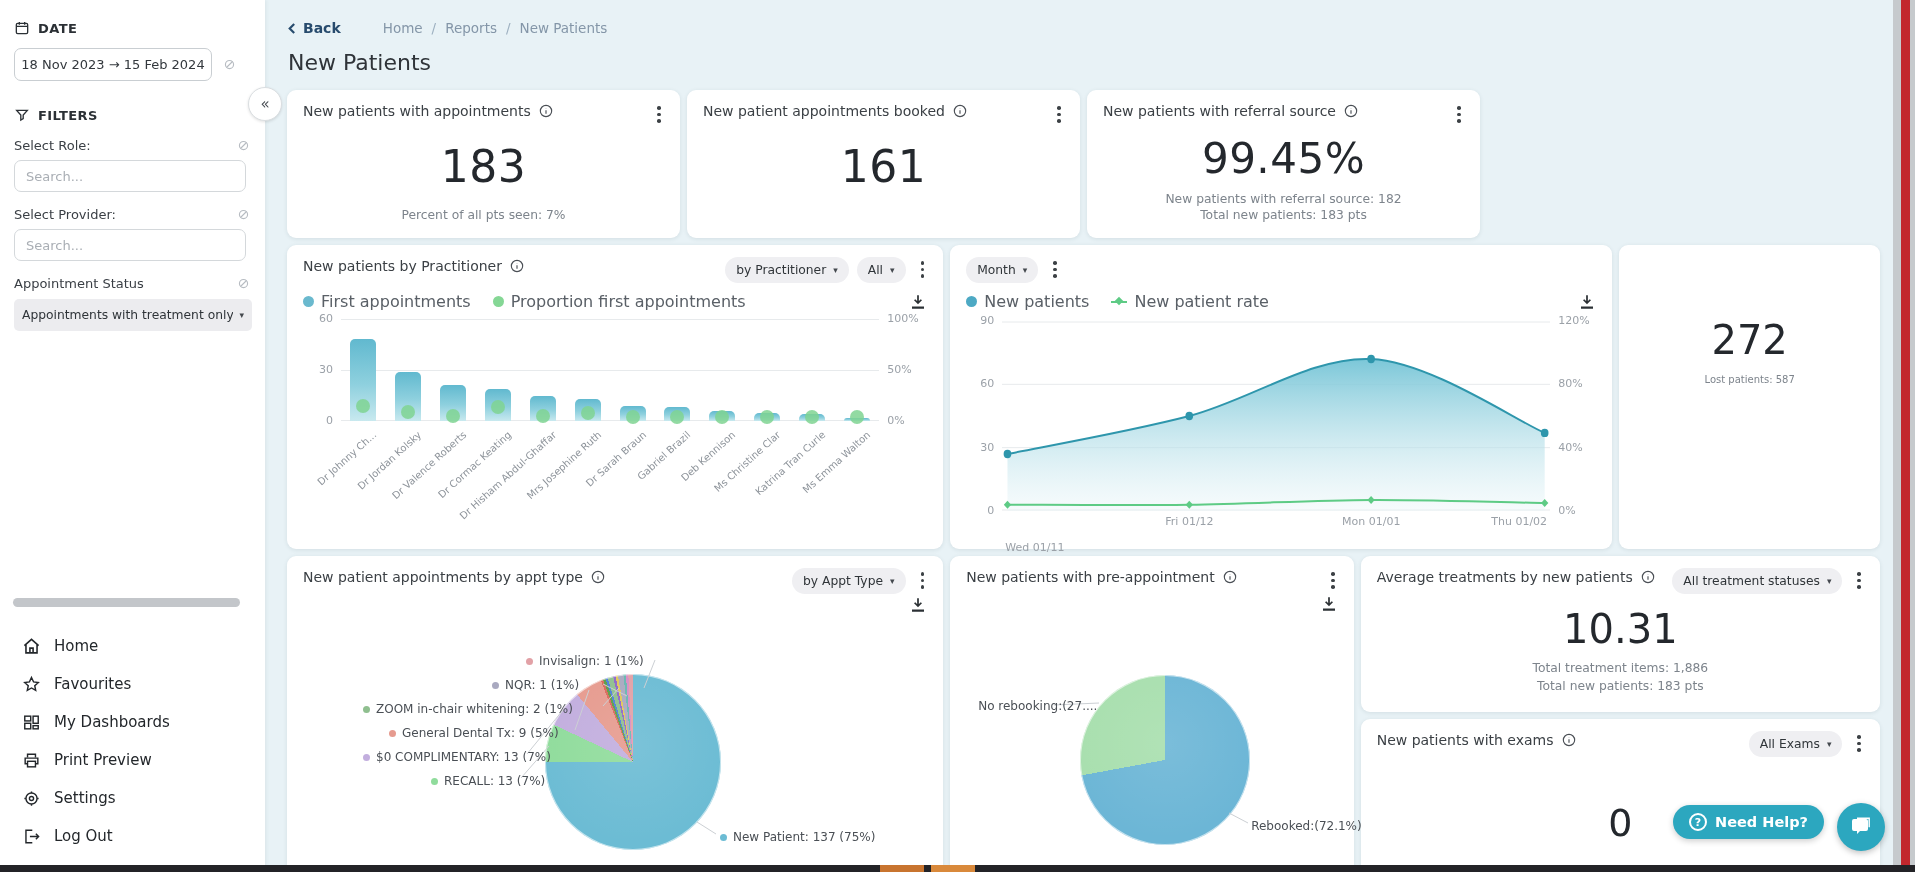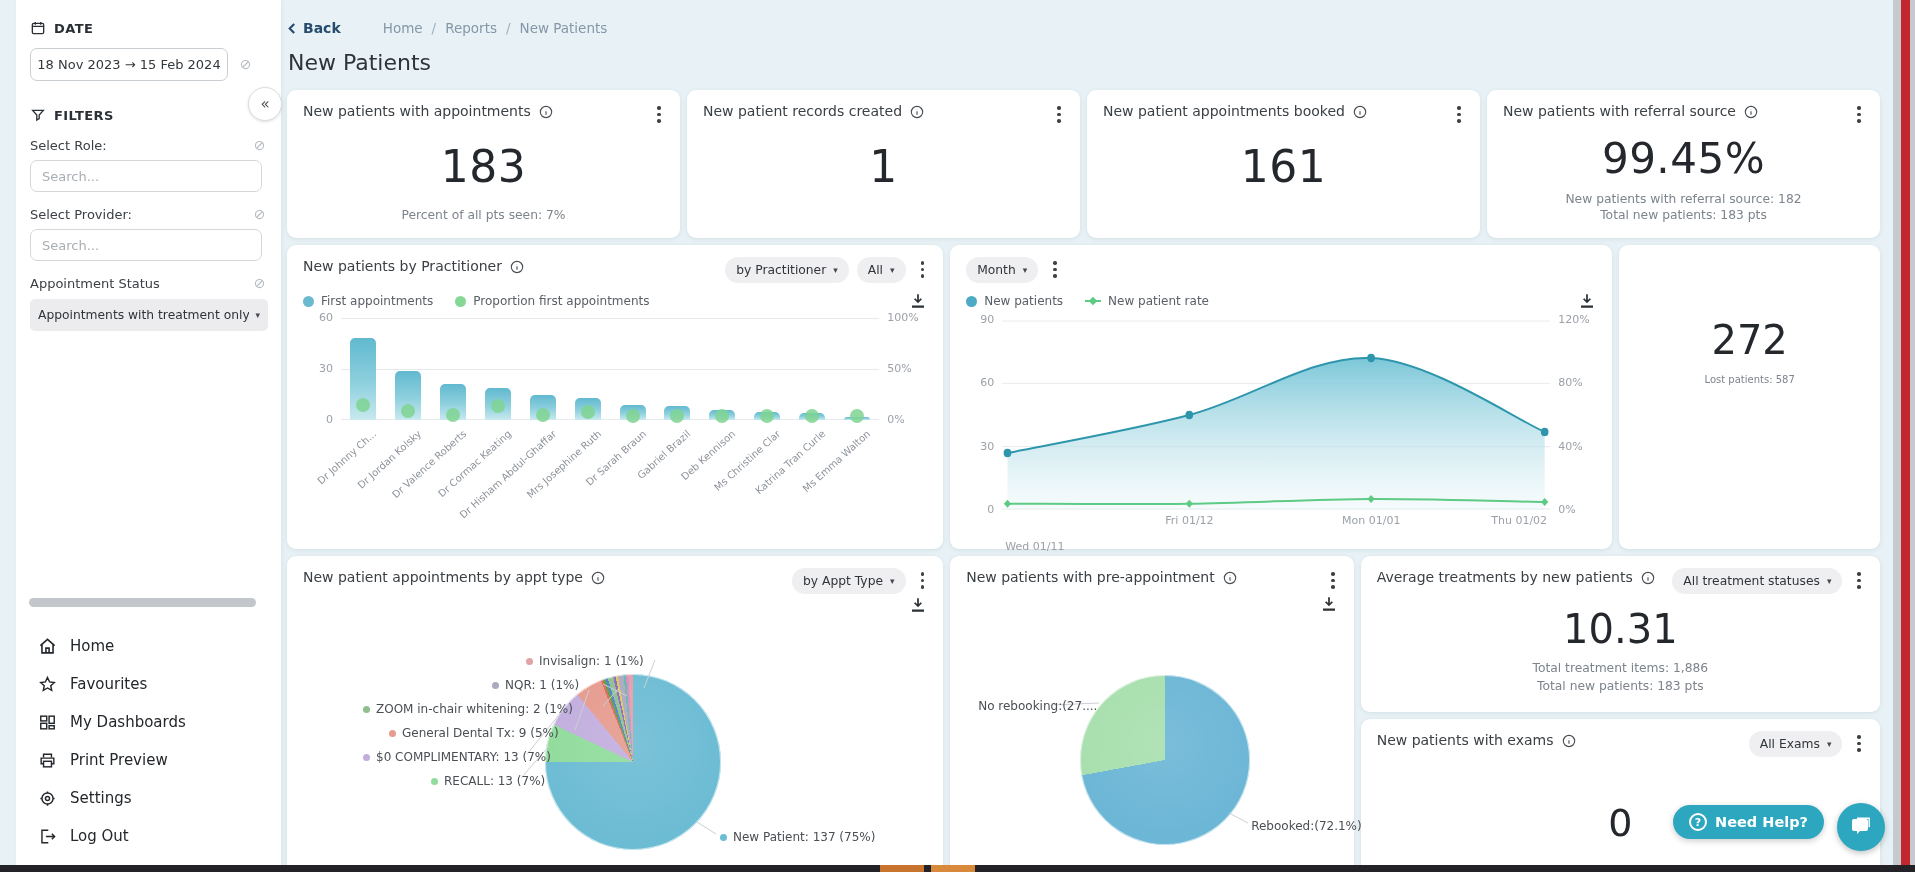--- a/index.html
+++ b/index.html
@@ -1,21 +1,21 @@
 <!DOCTYPE html>
 <html><head>
 <meta charset="utf-8">
 <style>
   * { margin:0; padding:0; box-sizing:border-box; }
   html,body { width:1915px; height:872px; overflow:hidden; }
   body { font-family:"DejaVu Sans","Liberation Sans",sans-serif; background:#e8f2f6; color:#2f3439; position:relative; }
   .app { position:absolute; inset:0; overflow:hidden; }
 
   
-  .sidebar { position:absolute; left:16px; top:0; width:265px; height:872px; background:#ffffff; box-shadow:1px 0 4px rgba(40,60,70,.08); z-index:5; }
+  .sidebar { position:absolute; left:0; top:0; width:265px; height:872px; background:#ffffff; box-shadow:1px 0 4px rgba(40,60,70,.08); z-index:5; }
   .sb-section { padding:20px 14px 0 14px; }
   .sb-head { display:flex; align-items:center; gap:8px; font-size:13px; font-weight:bold; letter-spacing:.4px; color:#2b3035; }
   .sb-head svg { width:16px; height:16px; stroke:#2b3035; }
   .date-row { display:flex; align-items:center; gap:10px; margin-top:12px; }
   .date-input { flex:0 0 198px; border:1px solid #c9ced2; border-radius:7px; background:#fff; height:33px; display:flex; align-items:center; justify-content:center; font-size:13px; color:#33383d; cursor:pointer; }
   .eyeoff { width:15px; height:15px; color:#b7bcc2; flex:0 0 auto; cursor:pointer; }
   .eyeoff svg { width:15px; height:15px; stroke:currentColor; }
   .filter-label-row { display:flex; align-items:center; justify-content:space-between; margin-top:15px; font-size:13px; color:#3a3f45; }
   .search-input { width:232px; margin-top:7px; border:1px solid #d4d8db; border-radius:7px; height:32px; padding:0 11px; font-size:13px; color:#33383d; font-family:inherit; }
   .search-input::placeholder { color:#a9aeb4; }
@@ -38,38 +38,38 @@
   .crumb-sep { color:#9db0c0; }
   .page-title { font-size:22px; font-weight:500; color:#2f3439; margin:14px 0 15px 1px; }
 
   .row { display:grid; gap:7px; margin-bottom:7px; }
   .row1 { grid-template-columns:repeat(4,1fr); height:148px; }
   .row2 { grid-template-columns:657fr 663fr 261fr; height:304px; }
   .row3 { grid-template-columns:657fr 404fr 520fr; height:380px; }
   .card { background:#fff; border-radius:9px; box-shadow:0 1px 4px rgba(30,60,70,.10); padding:12px 16px; position:relative; }
 
   .card-head { display:flex; align-items:flex-start; gap:8px; }
-  .card-title { display:flex; align-items:flex-end; gap:7px; font-size:14px; font-weight:500; color:#3b4045; flex:1; line-height:1.3; }
+  .card-title { display:flex; align-items:center; gap:7px; font-size:14px; font-weight:500; color:#3b4045; flex:1; line-height:1.3; }
   .info-ic { width:16px; height:16px; color:#4a4f55; cursor:pointer; flex:0 0 auto; }
   .info-ic svg { width:16px; height:16px; stroke:currentColor; }
   .pill { background:#efeff2; border-radius:16px; padding:6px 11px; font-size:12.3px; color:#303539; display:flex; align-items:center; gap:7px; white-space:nowrap; cursor:pointer; }
   .kebab { display:flex; flex-direction:column; gap:3px; padding:4px 3px; cursor:pointer; margin-left:4px; }
   .kebab i { width:3.6px; height:3.6px; border-radius:50%; background:#3c4145; }
   .dl-row { display:flex; justify-content:flex-end; margin-top:2px; }
   .dl-ic { width:18px; height:18px; color:#2b3034; cursor:pointer; }
   .dl-ic svg { width:18px; height:18px; }
 
   
   .kpi { display:flex; flex-direction:column; }
   .kpi-value { flex:1; display:flex; align-items:center; justify-content:center; font-size:44px; color:#24282d; letter-spacing:.5px; }
   .kpi-sub { text-align:center; font-size:12.3px; color:#7d848c; line-height:1.35; min-height:17px; margin-bottom:2px; }
 
   
   .legend-row { display:flex; align-items:center; gap:22px; margin-top:9px; }
-  .legend { display:flex; align-items:center; gap:7px; font-size:12px; color:#5a6067; }
+  .legend { display:flex; align-items:center; gap:7px; font-size:16px; color:#5a6067; }
   .ldot { width:11px; height:11px; border-radius:50%; }
   .lline { width:16px; height:2px; position:relative; }
   .lline i { position:absolute; left:5px; top:-2.5px; width:6px; height:6px; transform:rotate(45deg); background:inherit; background-color:inherit; }
   .legend-row .dl-ic { margin-left:auto; }
 
   
   .plot-wrap { margin:8px 48px 0 38px; position:relative; height:102px; }
   .grid { position:absolute; left:0; right:0; height:1px; background:#e7eaec; }
   .ax { position:absolute; font-size:11px; color:#9ba1a8; white-space:nowrap; }
   .axl { right:calc(100% + 8px); }
@@ -261,38 +261,20 @@
           <div class="kebab">
               <i></i>
               <i></i>
               <i></i>
             </div>
         </div>
         <div class="kpi-value">183</div>
         <div class="kpi-sub">Percent of all pts seen: 7%</div>
       </div>
 
-      <div class="card kpi">
-        <div class="card-head">
-          <div class="card-title">
-              <span>New patient records created</span>
-            <span class="info-ic"><svg viewBox="0 0 24 24" fill="none" stroke-width="1.7">
-                  <circle cx="12" cy="12" r="8.5"></circle>
-                  <path d="M12 11v5M12 7.8v.4"></path>
-                </svg></span>
-            </div>
-          <div class="kebab">
-              <i></i>
-              <i></i>
-              <i></i>
-            </div>
-        </div>
-        <div class="kpi-value">1</div>
-        <div class="kpi-sub"></div>
-      </div>
 
       <div class="card kpi">
         <div class="card-head">
           <div class="card-title">
               <span>New patient appointments booked</span>
             <span class="info-ic"><svg viewBox="0 0 24 24" fill="none" stroke-width="1.7">
                   <circle cx="12" cy="12" r="8.5"></circle>
                   <path d="M12 11v5M12 7.8v.4"></path>
                 </svg></span>
             </div>

